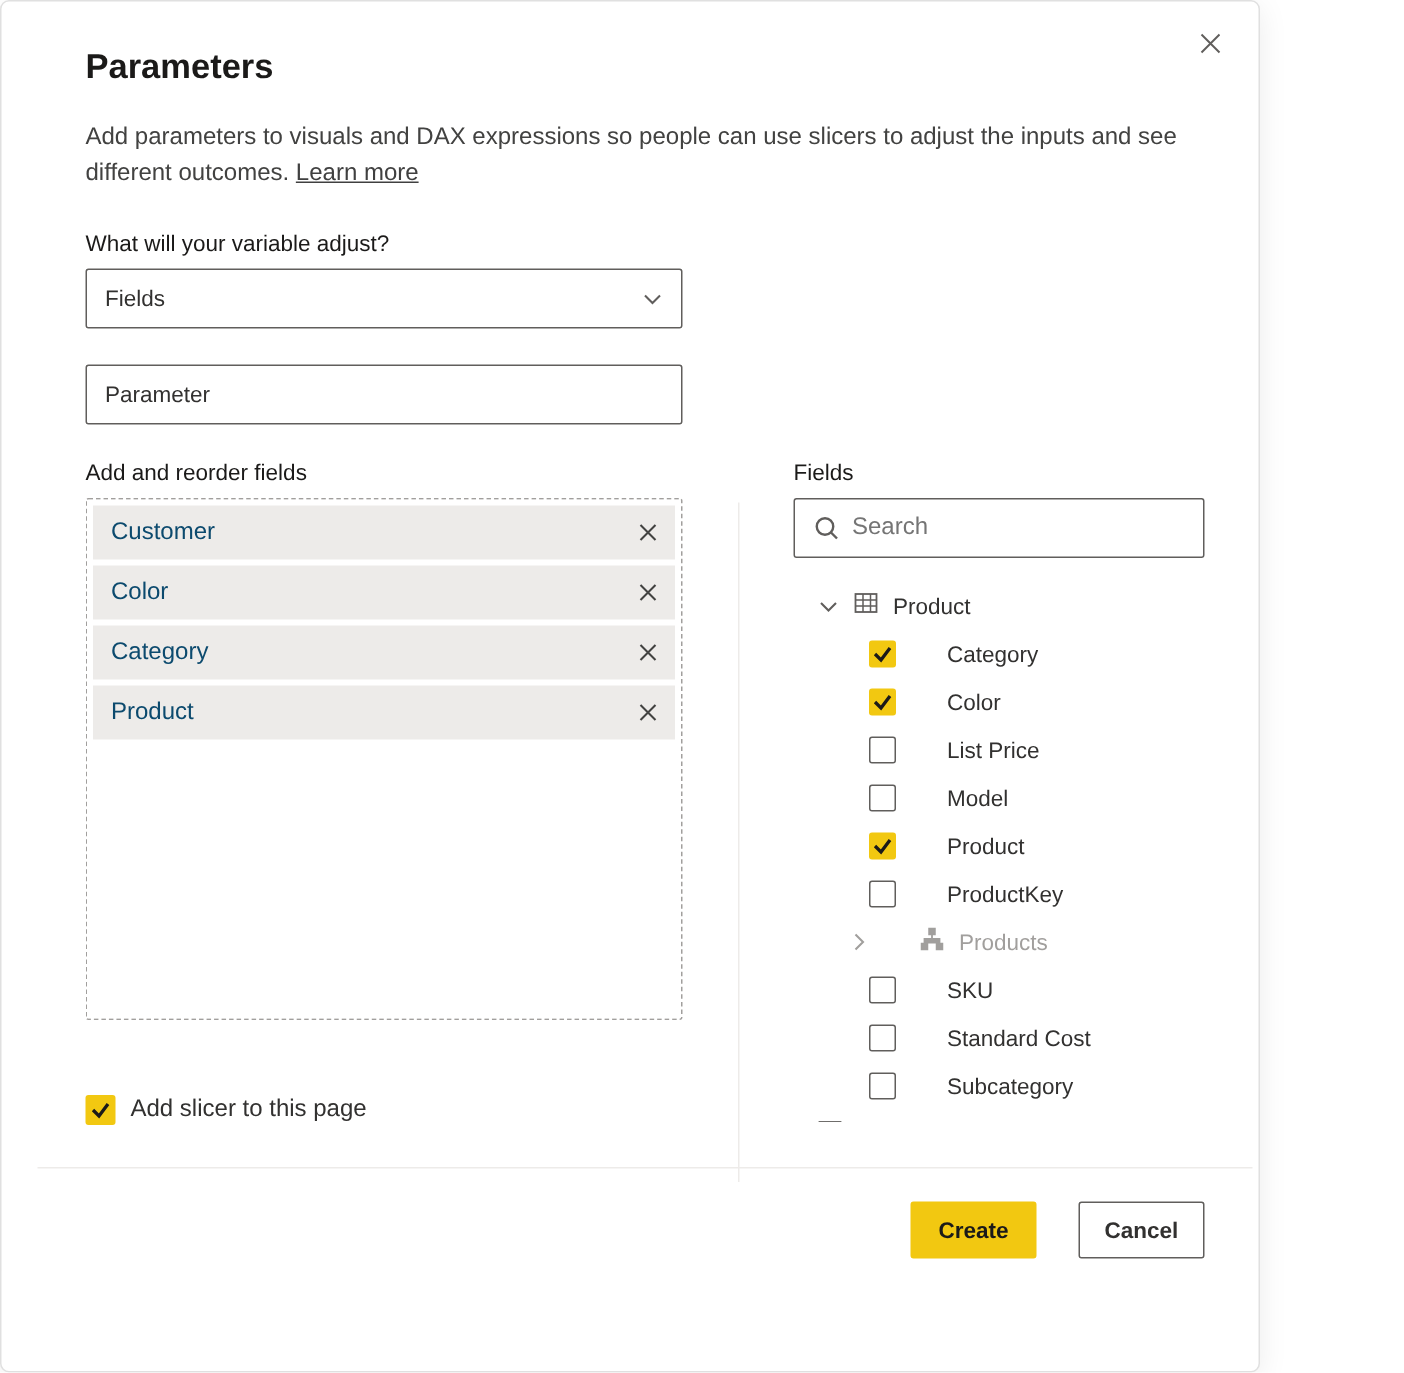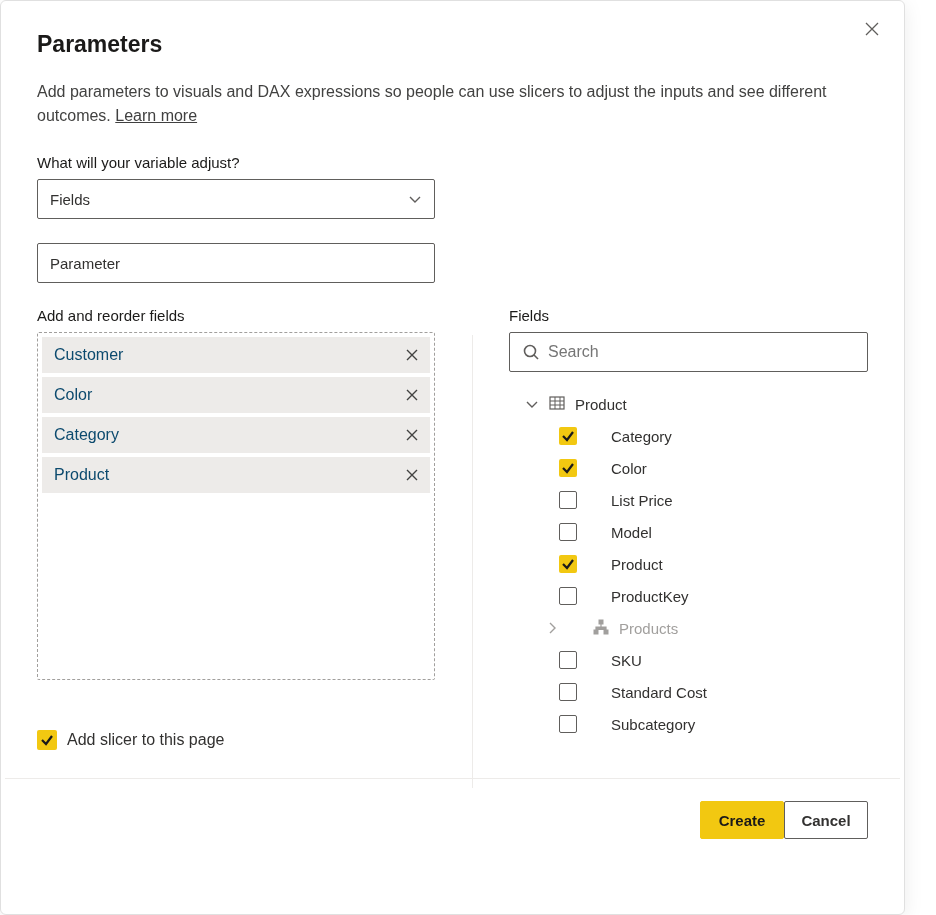--- a/index.html
+++ b/index.html
@@ -1,17 +1,17 @@
 <!DOCTYPE html>
 <html><head>
 <meta charset="utf-8">
 <style>
 * { box-sizing: border-box; margin: 0; padding: 0; }
 body { font-family: "Segoe UI", Arial, sans-serif; background: #fff; font-size: 14px; color: #323130; }
-.dialog { width: 905px; height: 915px; position: relative; border: 1px solid #e0e0e0; border-radius: 6px; box-shadow: 0 4px 20px rgba(0,0,0,.08); background: #fff; }
+.dialog { width: 840px; height: 915px; position: relative; border: 1px solid #e0e0e0; border-radius: 6px; box-shadow: 0 4px 20px rgba(0,0,0,.08); background: #fff; padding-left: 20px; }
 .close-x { position: absolute; top: 20px; right: 24px; cursor: pointer; width: 16px; height: 16px; }
 .close-x svg { width: 16px; height: 16px; stroke: #605e5c; }
 .inner { padding: 30px 36px 0 36px; }
 .title { font-size: 23px; font-weight: 700; color: #1b1a19; margin-bottom: 22px; }
 .desc { font-size: 16px; line-height: 1.5; color: #424241; margin-bottom: 26px; }
 .desc a { color: #404040; text-decoration: underline; }
 .label { font-size: 15px; font-weight: 400; color: #1b1a19; margin-bottom: 8px; display: block; }
 .select-box, .text-input { width: 398px; height: 40px; border: 1px solid #605e5c; border-radius: 2px; background: #fff; display: flex; align-items: center; padding: 0 12px; font-size: 15px; color: #323130; margin-bottom: 24px; }
 .select-box { justify-content: space-between; cursor: pointer; }
 .select-box .chev { width: 14px; height: 14px; }
@@ -39,21 +39,21 @@
 .tree-row .chev { width: 14px; height: 14px; cursor: pointer; }
 .tree-row .tbl-icon svg, .tree-row .hier-icon svg { width: 16px; height: 16px; }
 .tree-row.level1 { padding-left: 16px; }
 .tree-row.level2 { padding-left: 50px; }
 .tree-row.level2b { padding-left: 36px; }
 .tree-row .cbox { width: 18px; height: 18px; }
 .tree-row.dim .name { color: #a19f9d; }
 .tree-row.dim svg { stroke: #a19f9d; }
 .tree-row.dim .hier-icon svg path, .tree-row.dim .hier-icon svg rect { fill: #a19f9d; stroke: #a19f9d; }
 .footer-sep { height: 1px; background: #edebe9; margin: 0 4px; }
-.footer { height: 82px; display: flex; align-items: center; justify-content: flex-end; gap: 0; padding: 0 36px; }
+.footer { height: 82px; display: flex; align-items: center; justify-content: flex-end; gap: 28px; padding: 0 36px; }
 .btn { min-width: 84px; height: 38px; border-radius: 2px; font-size: 15px; font-weight: 600; display: flex; align-items: center; justify-content: center; padding: 0 16px; cursor: pointer; }
 .btn.primary { background: #f2c811; color: #1b1a19; border: 1px solid #f2c811; }
 .btn.secondary { background: #fff; color: #323130; border: 1px solid #605e5c; }
 </style>
 </head>
 <body>
 
 <div class="dialog">
 
   <div class="close-x">

